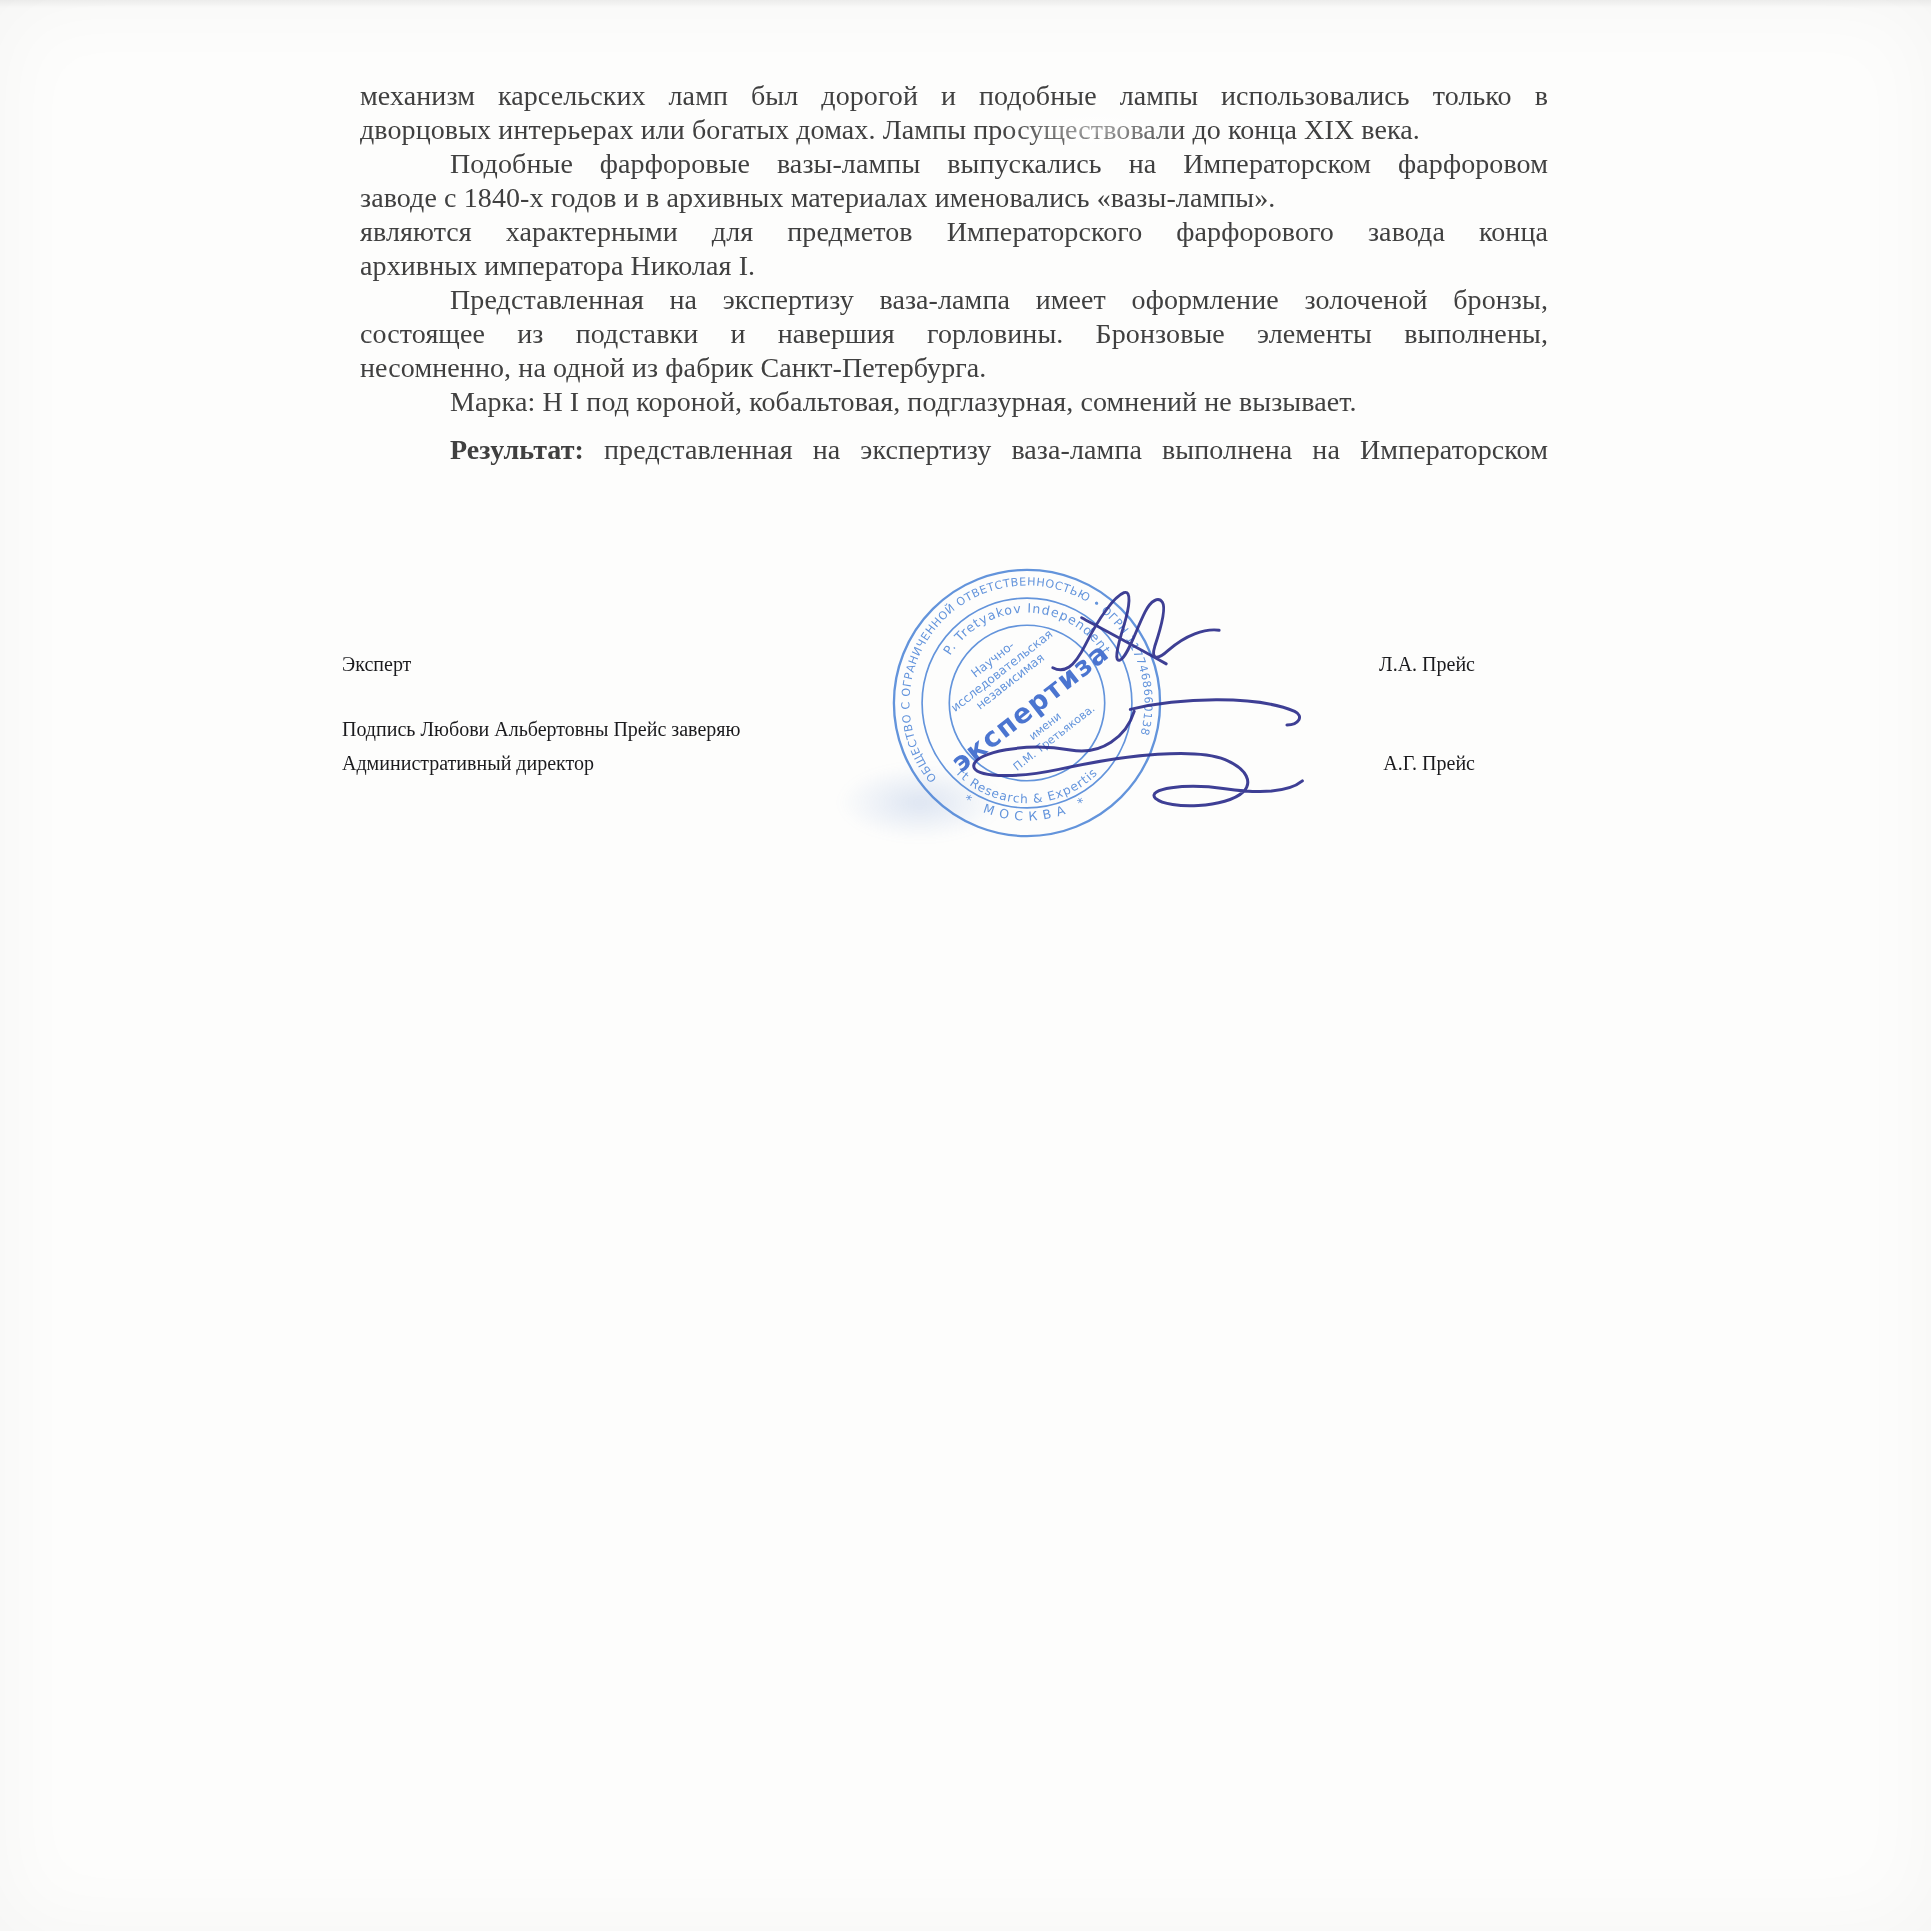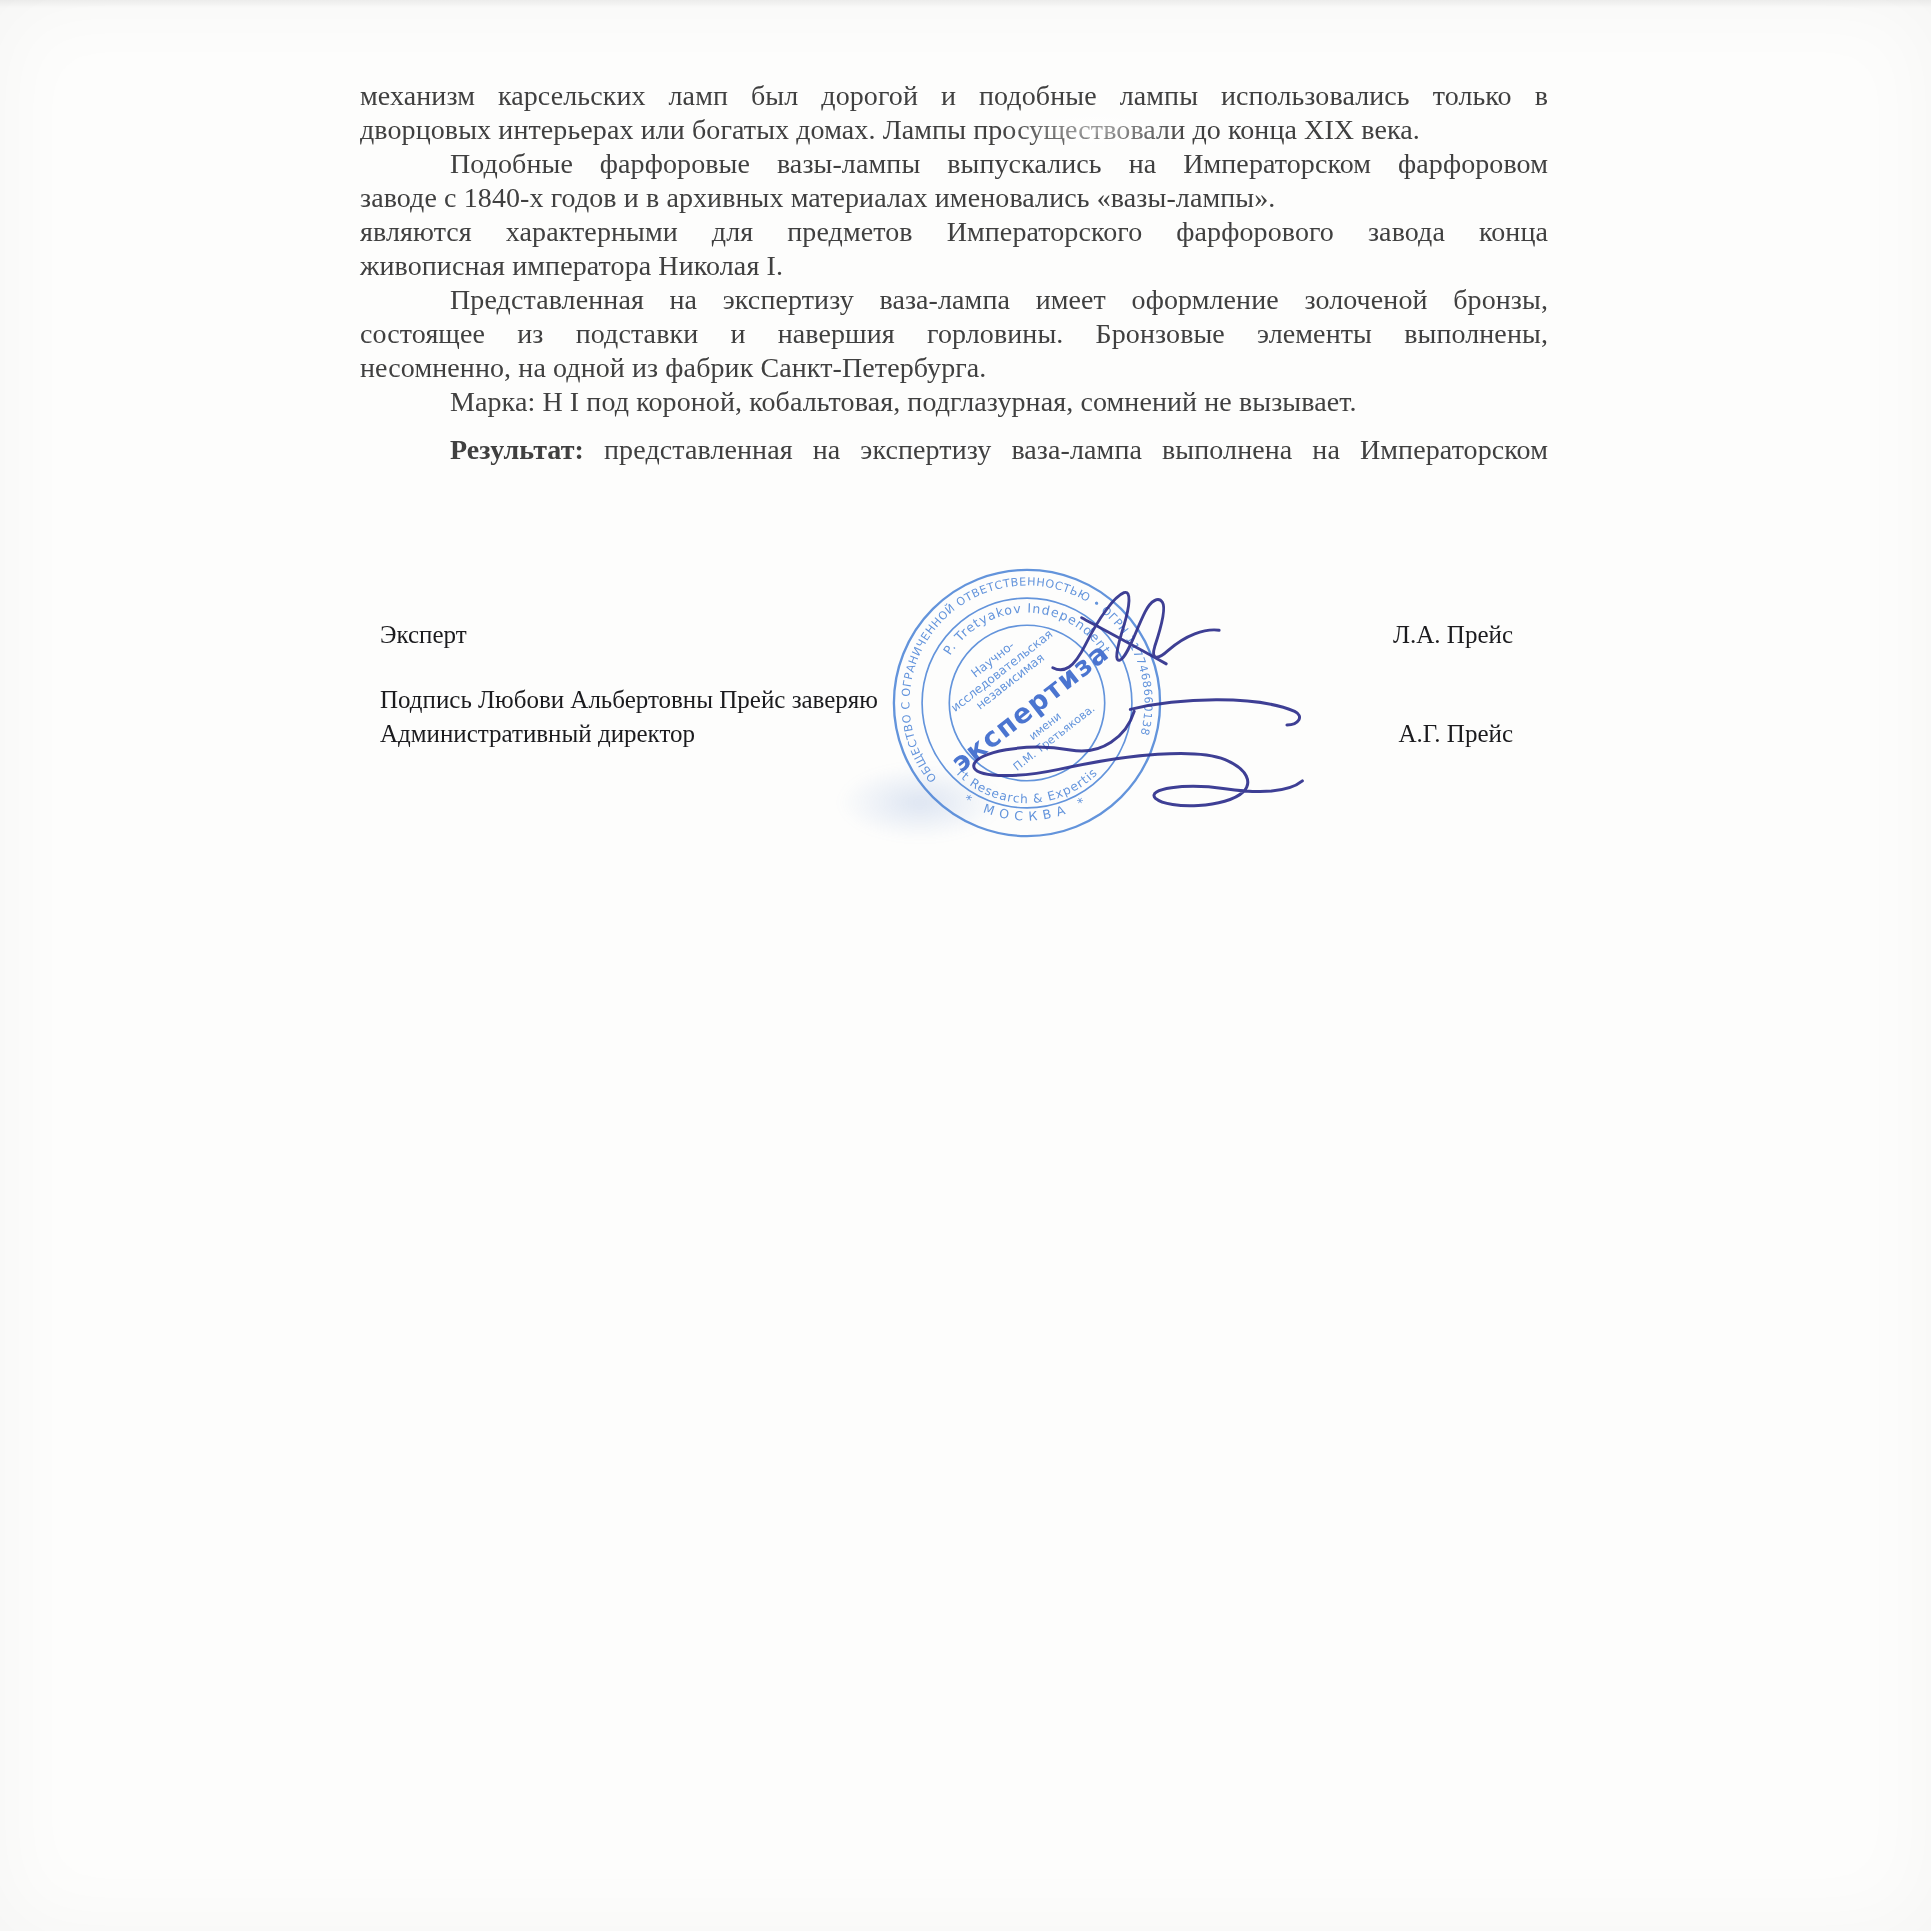--- a/index.html
+++ b/index.html
@@ -24,23 +24,23 @@
     letter-spacing:0.1px;
   }
   .para{margin:0;}
   .para.gap{margin-top:14px;}
   .line{white-space:normal;}
   .line.j{text-align:justify;text-align-last:justify;}
   .line.i{text-indent:90px;}
   .line b{font-weight:bold;}
   
   .sig-row{
-    position:absolute;left:380px;width:1133px;
+    position:absolute;left:342px;width:1133px;
     display:flex;justify-content:space-between;
-    font-size:25px;color:#1b1b1e;
+    font-size:20px;color:#1b1b1e;margin-top:32px;
   }
   #sig-row-expert{top:621px;}
   #sig-row-certify{top:686px;}
   #sig-row-director{top:720px;}
   
   .stamp{
     position:absolute;left:891px;top:567px;width:272px;height:272px;
     opacity:0.85;filter:blur(0.3px) saturate(1.05);
   }
   .stamp text{font-family:"DejaVu Sans","Liberation Sans",sans-serif;}
@@ -69,21 +69,21 @@
       <div class="para">
         <div class="line j">механизм карсельских ламп был дорогой и подобные лампы использовались только в</div>
         <div class="line">дворцовых интерьерах или богатых домах. Лампы просуществовали до конца XIX века.</div>
       </div>
       <div class="para">
         <div class="line j i">Подобные фарфоровые вазы-лампы выпускались на Императорском фарфоровом</div>
         <div class="line">заводе с 1840-х годов и в архивных материалах именовались «вазы-лампы».</div>
       </div>
       <div class="para">
         <div class="line j">являются характерными для предметов Императорского фарфорового завода конца</div>
-        <div class="line">живописная императора Николая I.</div>
+        <div class="line">архивных императора Николая I.</div>
       </div>
       <div class="para">
         <div class="line j i">Представленная на экспертизу ваза-лампа имеет оформление золоченой бронзы,</div>
         <div class="line j">состоящее из подставки и навершия горловины. Бронзовые элементы выполнены,</div>
         <div class="line">несомненно, на одной из фабрик Санкт-Петербурга.</div>
       </div>
       <div class="para">
         <div class="line i">Марка: Н I под короной, кобальтовая, подглазурная, сомнений не вызывает.</div>
       </div>
       <div class="para gap">

